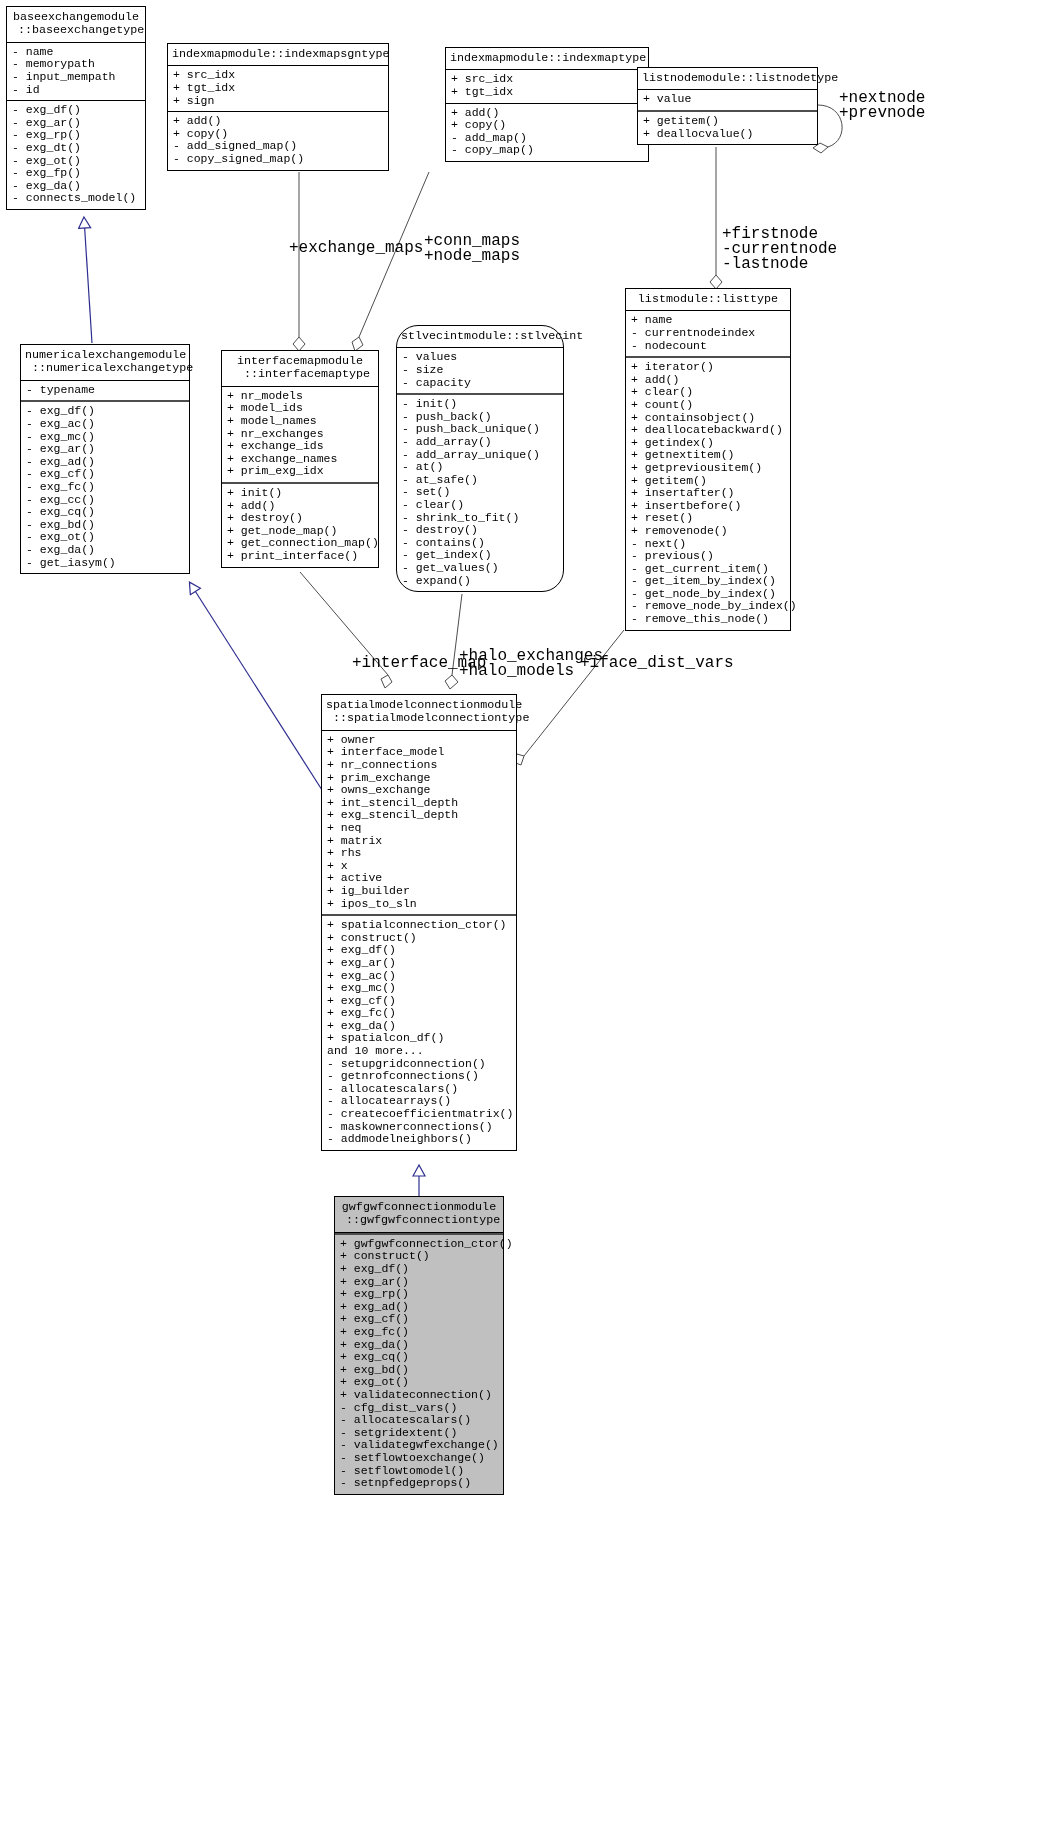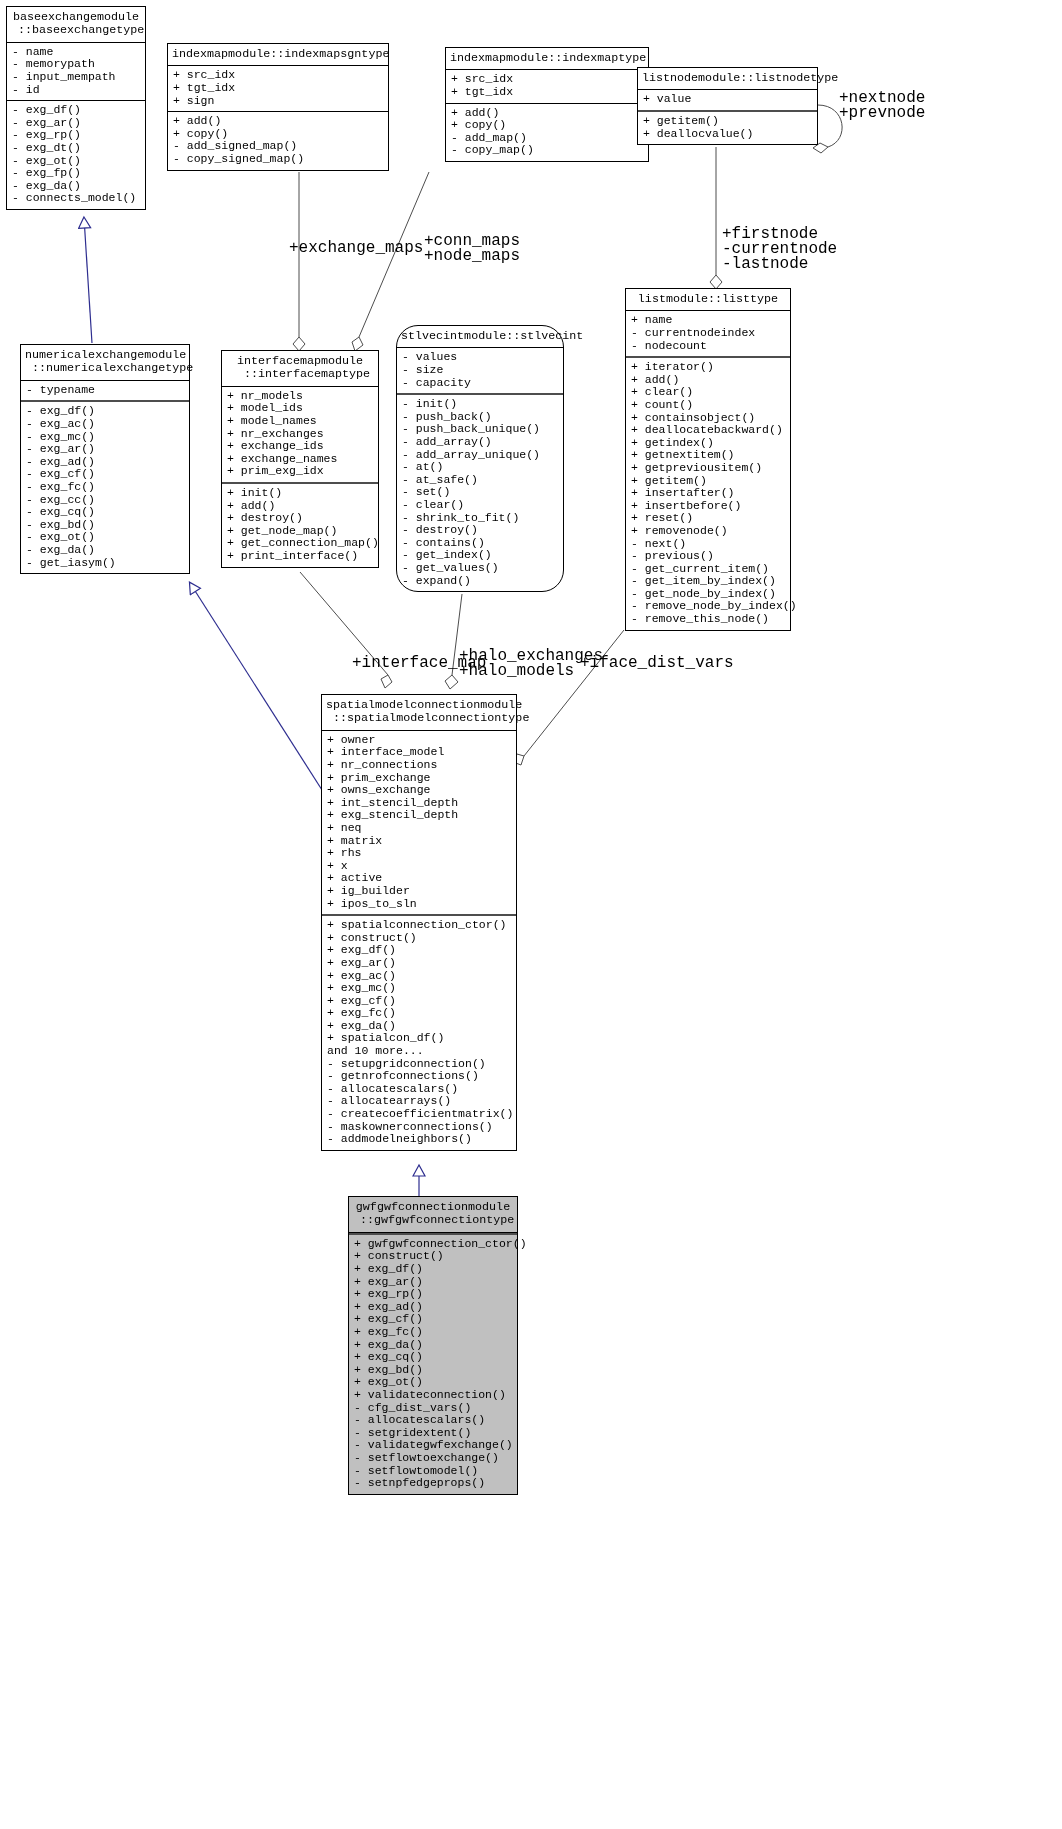--- a/index.html
+++ b/index.html
@@ -339,21 +339,21 @@
       <div class="row">- setupgridconnection()</div>
       <div class="row">- getnrofconnections()</div>
       <div class="row">- allocatescalars()</div>
       <div class="row">- allocatearrays()</div>
       <div class="row">- createcoefficientmatrix()</div>
       <div class="row">- maskownerconnections()</div>
       <div class="row">- addmodelneighbors()</div>
     </div>
   </div>
 
-  <div class="node filled" style="left:348px; top:1196px; width:170px;">
+  <div class="node filled" style="left:334px; top:1196px; width:170px;">
     <div class="title">gwfgwfconnectionmodule
  ::gwfgwfconnectiontype</div>
     <div class="sep"></div>
     <div class="sep thick"></div>
     <div class="compartment">
       <div class="row">+ gwfgwfconnection_ctor()</div>
       <div class="row">+ construct()</div>
       <div class="row">+ exg_df()</div>
       <div class="row">+ exg_ar()</div>
       <div class="row">+ exg_rp()</div>

